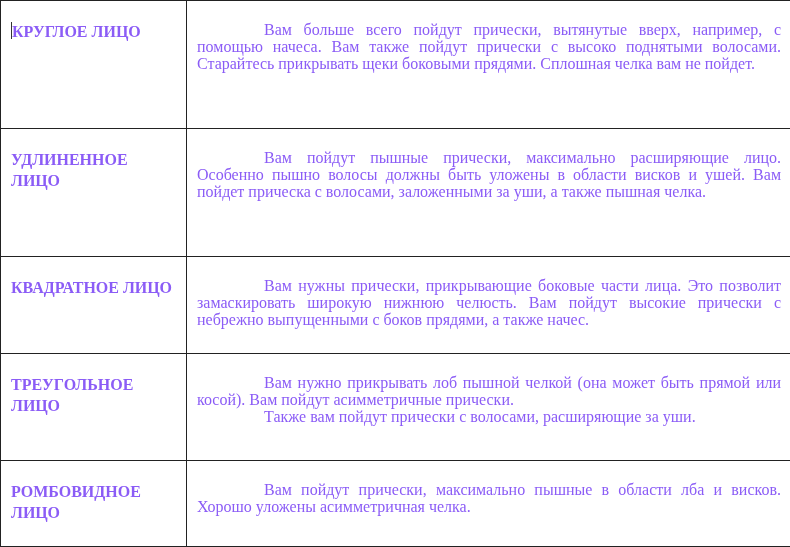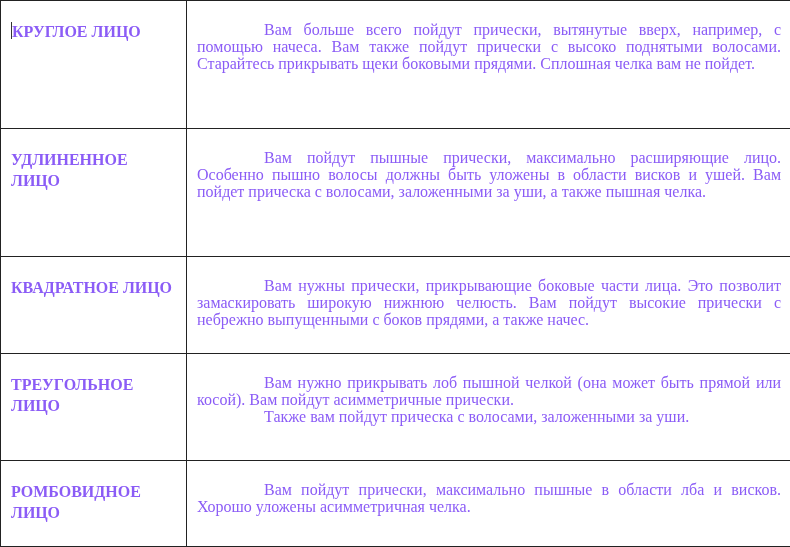--- a/index.html
+++ b/index.html
@@ -69,21 +69,21 @@
     <tr class="r3">
       <td class="face-cell pad3"><span>КВАДРАТНОЕ ЛИЦО</span></td>
       <td class="desc-cell pad3">
         <p class="last">Вам нужны прически, прикрывающие боковые части лица. Это позволит замаскировать широкую нижнюю челюсть. Вам пойдут высокие прически с небрежно выпущенными с боков прядями, а также начес.</p>
       </td>
     </tr>
     <tr class="r4">
       <td class="face-cell pad4"><span>ТРЕУГОЛЬНОЕ ЛИЦО</span></td>
       <td class="desc-cell pad4">
         <p class="last">Вам нужно прикрывать лоб пышной челкой (она может быть прямой или косой). Вам пойдут асимметричные прически.</p>
-        <p class="last">Также вам пойдут прическа с волосами, заложенными за уши.</p>
+        <p class="last">Также вам пойдут прически с волосами, расширяющие за уши.</p>
       </td>
     </tr>
     <tr class="r5">
       <td class="face-cell pad5"><span>РОМБОВИДНОЕ ЛИЦО</span></td>
       <td class="desc-cell pad5">
         <p class="last">Вам пойдут прически, максимально пышные в области лба и висков. Хорошо уложены асимметричная челка.</p>
       </td>
     </tr>
   </tbody>
 </table>

